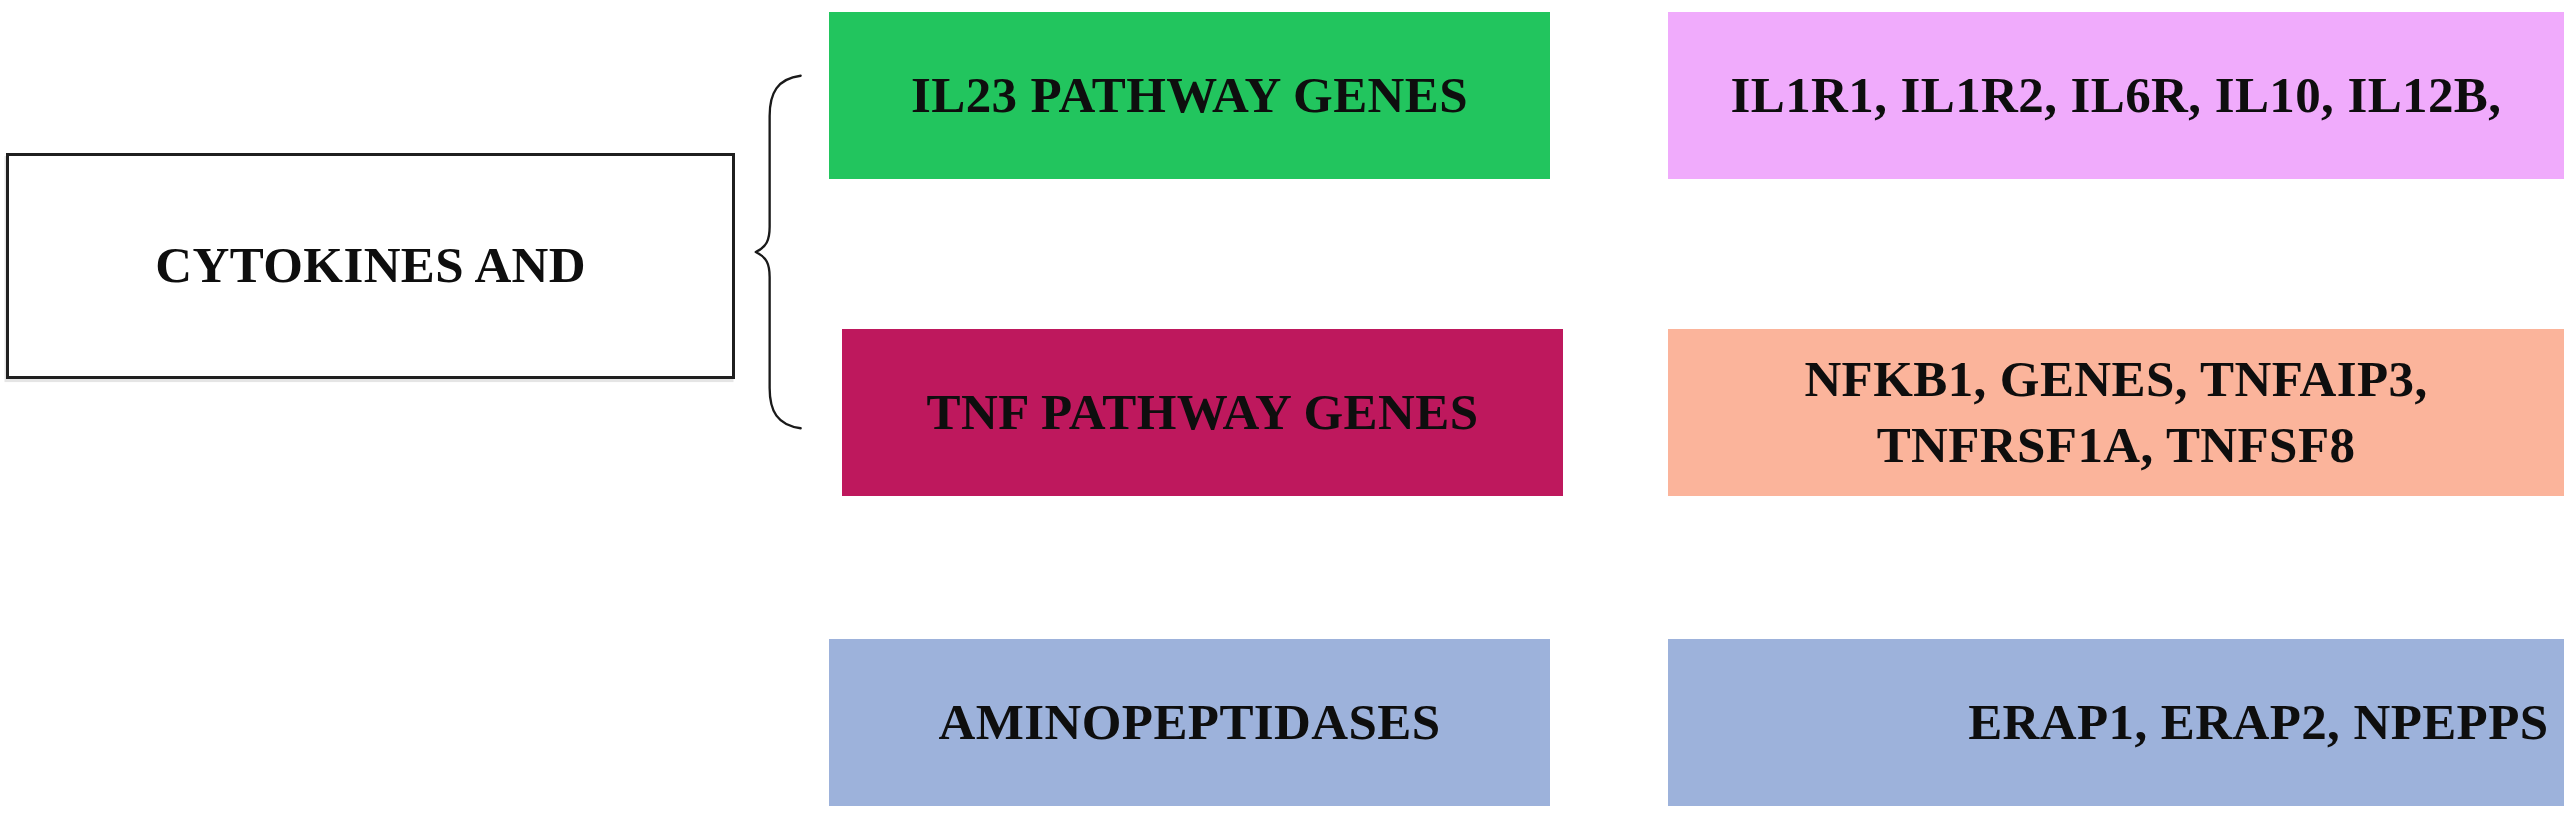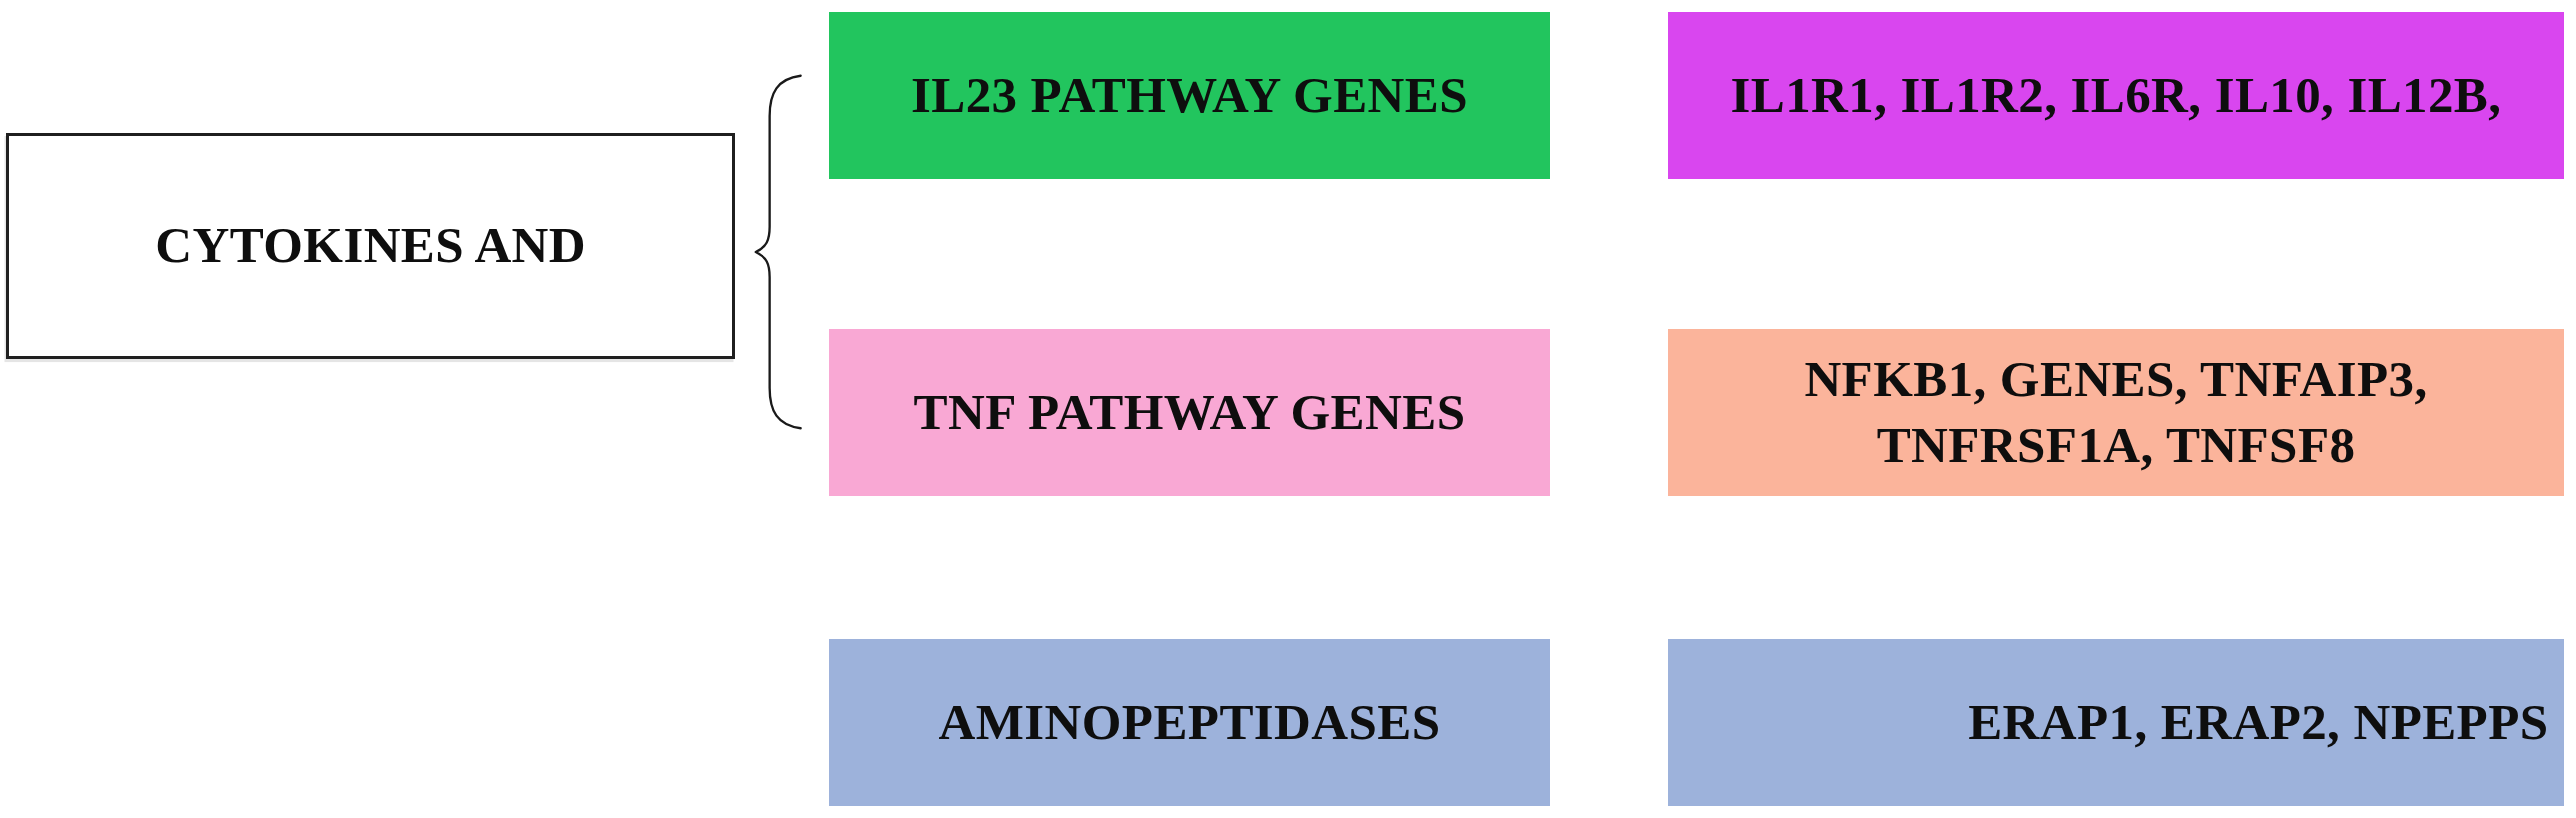--- a/index.html
+++ b/index.html
@@ -24,21 +24,21 @@
     align-items: center;
     justify-content: center;
     text-align: center;
     font-weight: bold;
     font-size: 51px;
     line-height: 1.28;
     letter-spacing: 0.4px;
   }
   .source-box {
     left: 6.2px;
-    top: 133px;
+    top: 153px;
     width: 729px;
     height: 226px;
     background: #ffffff;
     border: 3.1px solid #1f1f1f;
     box-shadow: -1.5px 3.1px 0 rgba(0,0,0,0.10);
   }
   .label-box {
     left: 829px;
     width: 721px;
     height: 167px;
@@ -77,25 +77,25 @@
     <div class="line">CYTOKINES AND</div>
   </div>
 
   <svg class="brace" viewBox="0 0 95 475" aria-hidden="true">
     <path d="M 78 10 C 48 14, 38 32, 38 62 L 38 205 C 38 222, 34 231, 20 237.5 C 34 244, 38 253, 38 270 L 38 413 C 38 443, 48 461, 78 465"></path>
   </svg>
 
   <div class="box label-box row1" style="background: #22c55e;">
     <div class="line">IL23 PATHWAY GENES</div>
   </div>
-  <div class="box genes-box row1" style="background: #d946ef; justify-content: center;">
+  <div class="box genes-box row1" style="background: #f0abfc; justify-content: center;">
     <div class="line">IL1R1, IL1R2, IL6R, IL10, IL12B,</div>
   </div>
 
-  <div class="box label-box row2" style="background: #f9a8d4;">
+  <div class="box label-box row2" style="background: #be185d; margin-left: 13px;">
     <div class="line">TNF PATHWAY GENES</div>
   </div>
   <div class="box genes-box row2" style="background: rgb(251, 180, 155);">
     <div class="line">NFKB1, GENES, TNFAIP3,</div>
     <div class="line">TNFRSF1A, TNFSF8</div>
   </div>
 
   <div class="box label-box row3" style="background: rgb(157, 178, 219);">
     <div class="line">AMINOPEPTIDASES</div>
   </div>

